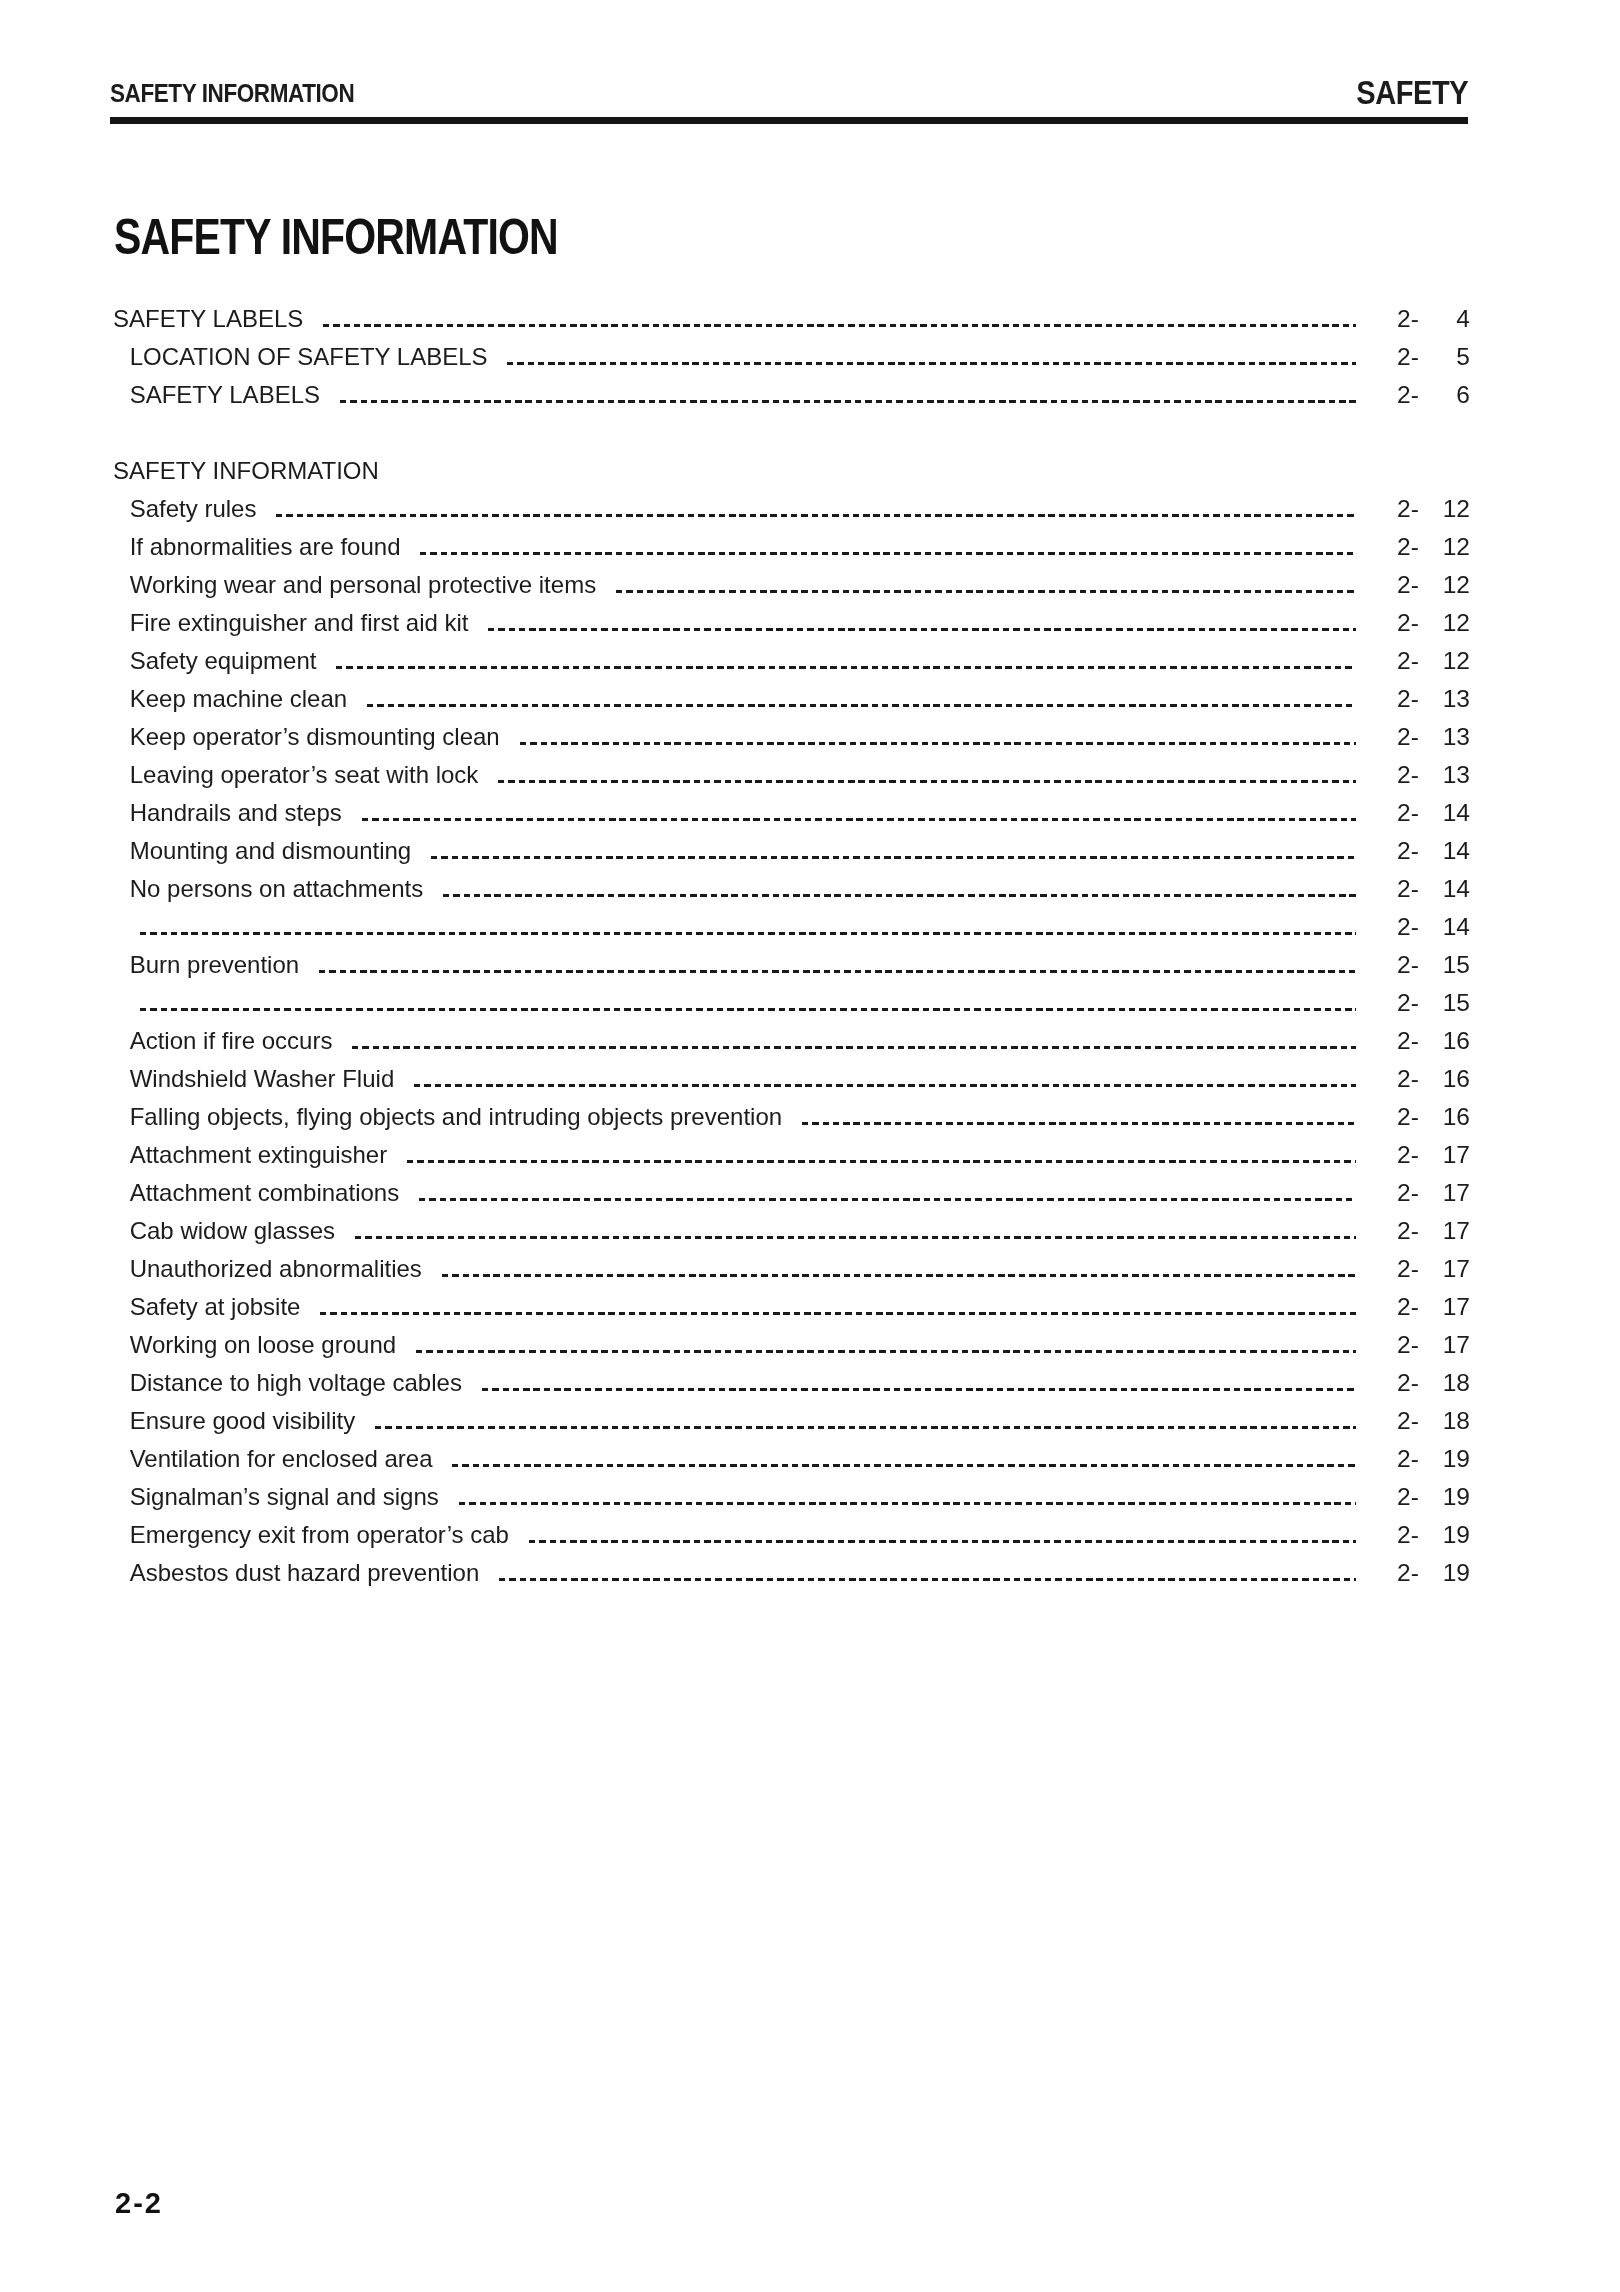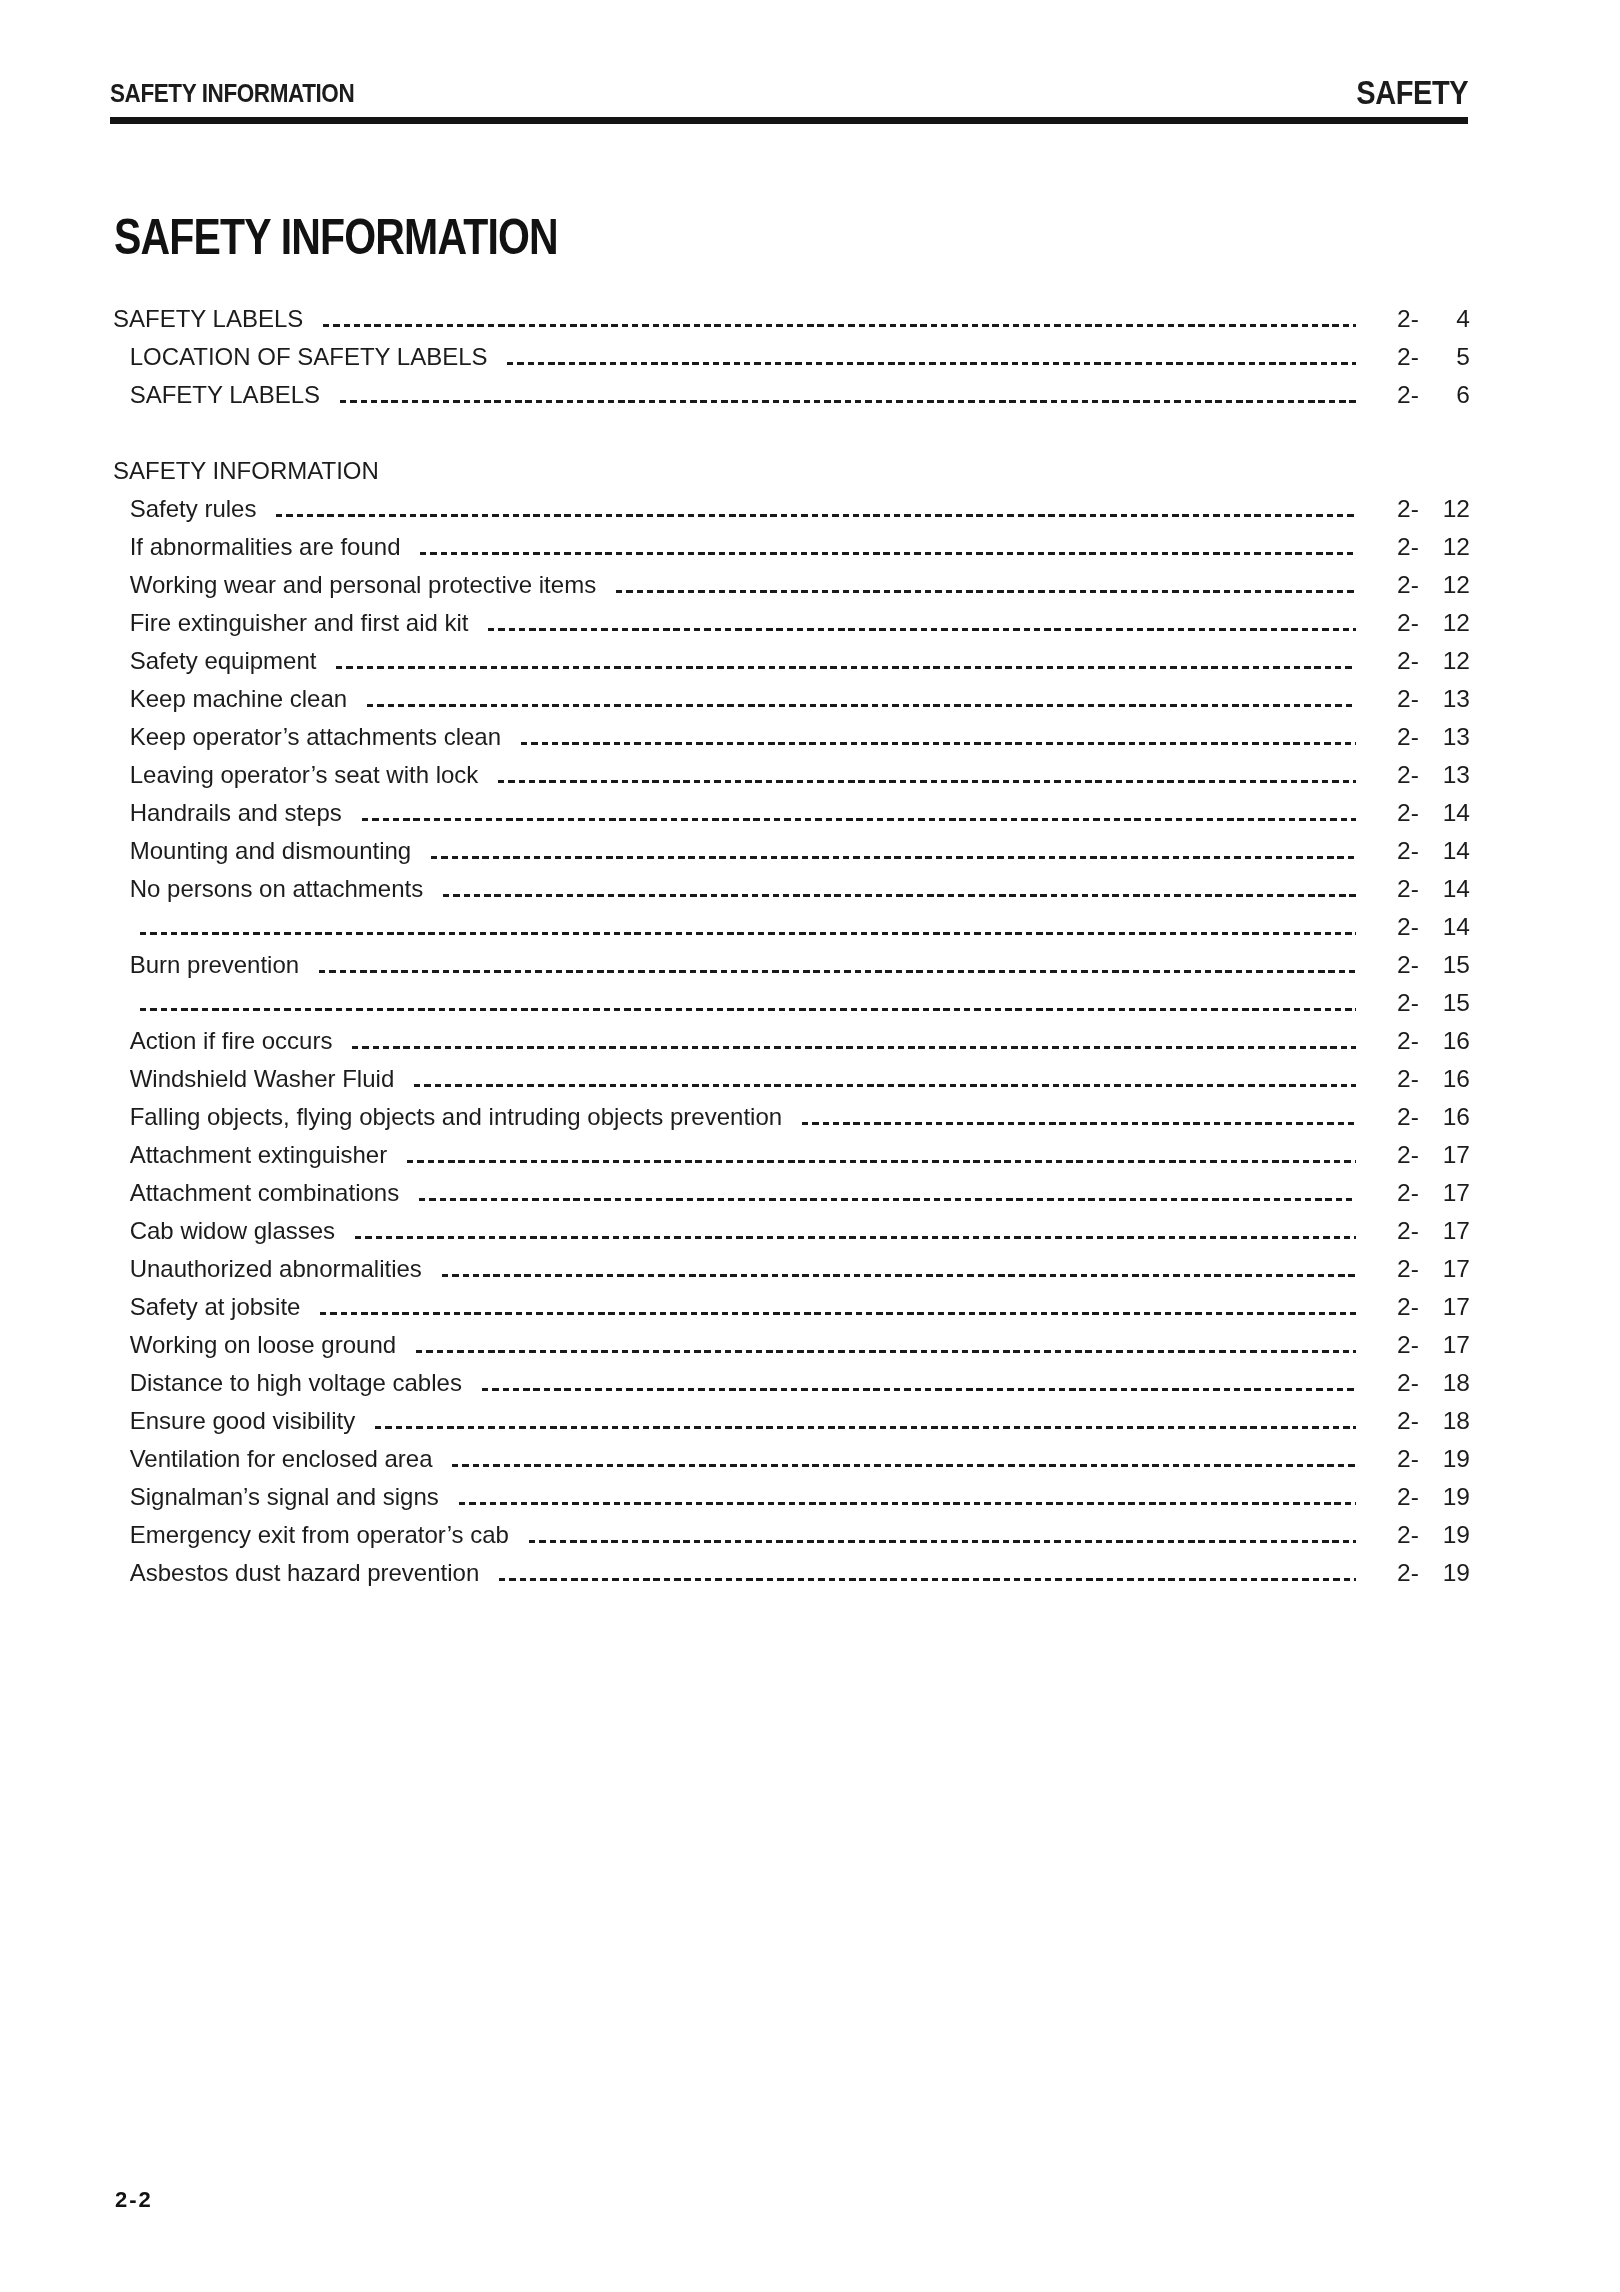--- a/index.html
+++ b/index.html
@@ -98,21 +98,21 @@
     justify-content: space-between;
     font-size: 24.5px;
     white-space: nowrap;
   }
 
   
   .page-footer {
     position: absolute;
     top: 2187px;
     left: 115px;
-    font-size: 22px;
+    font-size: 29px;
     font-weight: bold;
     letter-spacing: 2px;
     color: #121212;
   }
 </style>
 </head>
 <body>
 
 <div class="page-header">
   <span class="hdr-left">SAFETY INFORMATION</span>
@@ -192,21 +192,21 @@
       </div>
       <div class="toc-row indent">
         <span class="toc-label">Keep machine clean</span>
         <span class="toc-leader"></span>
         <span class="toc-pageref">
           <span>2-</span>
           <span>13</span>
         </span>
       </div>
       <div class="toc-row indent">
-        <span class="toc-label">Keep operator’s attachments clean</span>
+        <span class="toc-label">Keep operator’s dismounting clean</span>
         <span class="toc-leader"></span>
         <span class="toc-pageref">
           <span>2-</span>
           <span>13</span>
         </span>
       </div>
       <div class="toc-row indent">
         <span class="toc-label">Leaving operator’s seat with lock</span>
         <span class="toc-leader"></span>
         <span class="toc-pageref">

